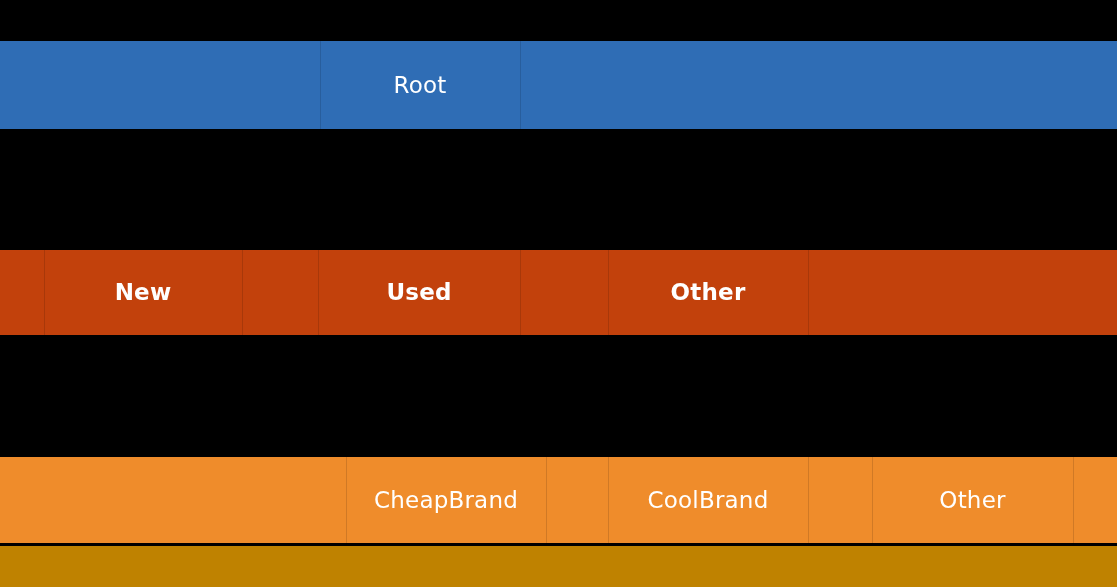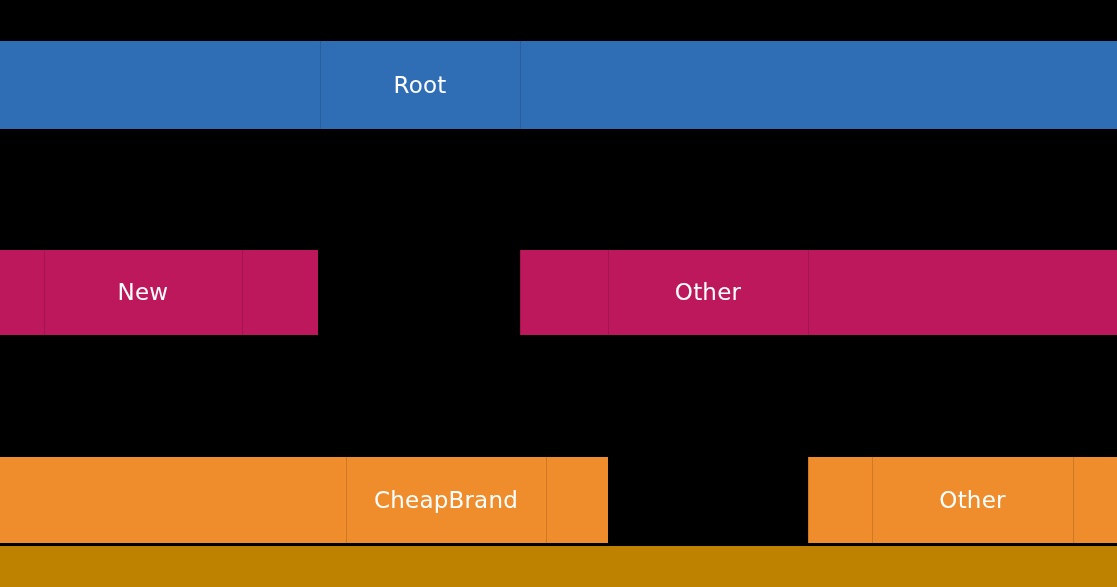--- a/index.html
+++ b/index.html
@@ -35,21 +35,21 @@
   .node-label {
     color: #ffffff;
     font-size: 23px;
     font-family: "DejaVu Sans", sans-serif;
     line-height: 1;
     white-space: nowrap;
     letter-spacing: 0.2px;
     pointer-events: none;
   }
   .lvl-root   { background: #2f6db5; }
-  .lvl-cond   { background: #be185d; }
+  .lvl-cond   { background: #c2410c; font-weight: bold; }
   .lvl-brand  { background: #ef8c2b; align-items: center; }
   .lvl-leaf   { background: #bf8200; }
 
   
   .seam {
     position: absolute;
     top: 0;
     width: 1px;
     height: 100%;
     background: rgba(0,0,0,0.13);
@@ -69,38 +69,44 @@
       <div class="seam" style="left: 520px;"></div>
     </div>
     <div class="level" style="top: 250px; height: 85px;">
       <div class="node lvl-cond" style="left: 0px; width: 44px;"></div>
       <div class="node lvl-cond" style="left: 44px; width: 198px;">
         <span class="node-label">New</span>
       </div>
       <div class="seam" style="left: 44px;"></div>
       <div class="node lvl-cond" style="left: 242px; width: 76px;"></div>
       <div class="seam" style="left: 242px;"></div>
+      <div class="node lvl-cond" style="left: 318px; width: 202px;">
+        <span class="node-label">Used</span>
+      </div>
       <div class="seam" style="left: 318px;"></div>
       <div class="node lvl-cond" style="left: 520px; width: 88px;"></div>
       <div class="seam" style="left: 520px;"></div>
       <div class="node lvl-cond" style="left: 608px; width: 200px;">
         <span class="node-label">Other</span>
       </div>
       <div class="seam" style="left: 608px;"></div>
       <div class="node lvl-cond" style="left: 808px; width: 309px;"></div>
       <div class="seam" style="left: 808px;"></div>
     </div>
     <div class="level" style="top: 457px; height: 86px;">
       <div class="node lvl-brand" style="left: 0px; width: 346px;"></div>
       <div class="node lvl-brand" style="left: 346px; width: 200px;">
         <span class="node-label">CheapBrand</span>
       </div>
       <div class="seam" style="left: 346px;"></div>
       <div class="node lvl-brand" style="left: 546px; width: 62px;"></div>
       <div class="seam" style="left: 546px;"></div>
+      <div class="node lvl-brand" style="left: 608px; width: 200px;">
+        <span class="node-label">CoolBrand</span>
+      </div>
       <div class="seam" style="left: 608px;"></div>
       <div class="node lvl-brand" style="left: 808px; width: 64px;"></div>
       <div class="seam" style="left: 808px;"></div>
       <div class="node lvl-brand" style="left: 872px; width: 201px;">
         <span class="node-label">Other</span>
       </div>
       <div class="seam" style="left: 872px;"></div>
       <div class="node lvl-brand" style="left: 1073px; width: 44px;"></div>
       <div class="seam" style="left: 1073px;"></div>
     </div>

